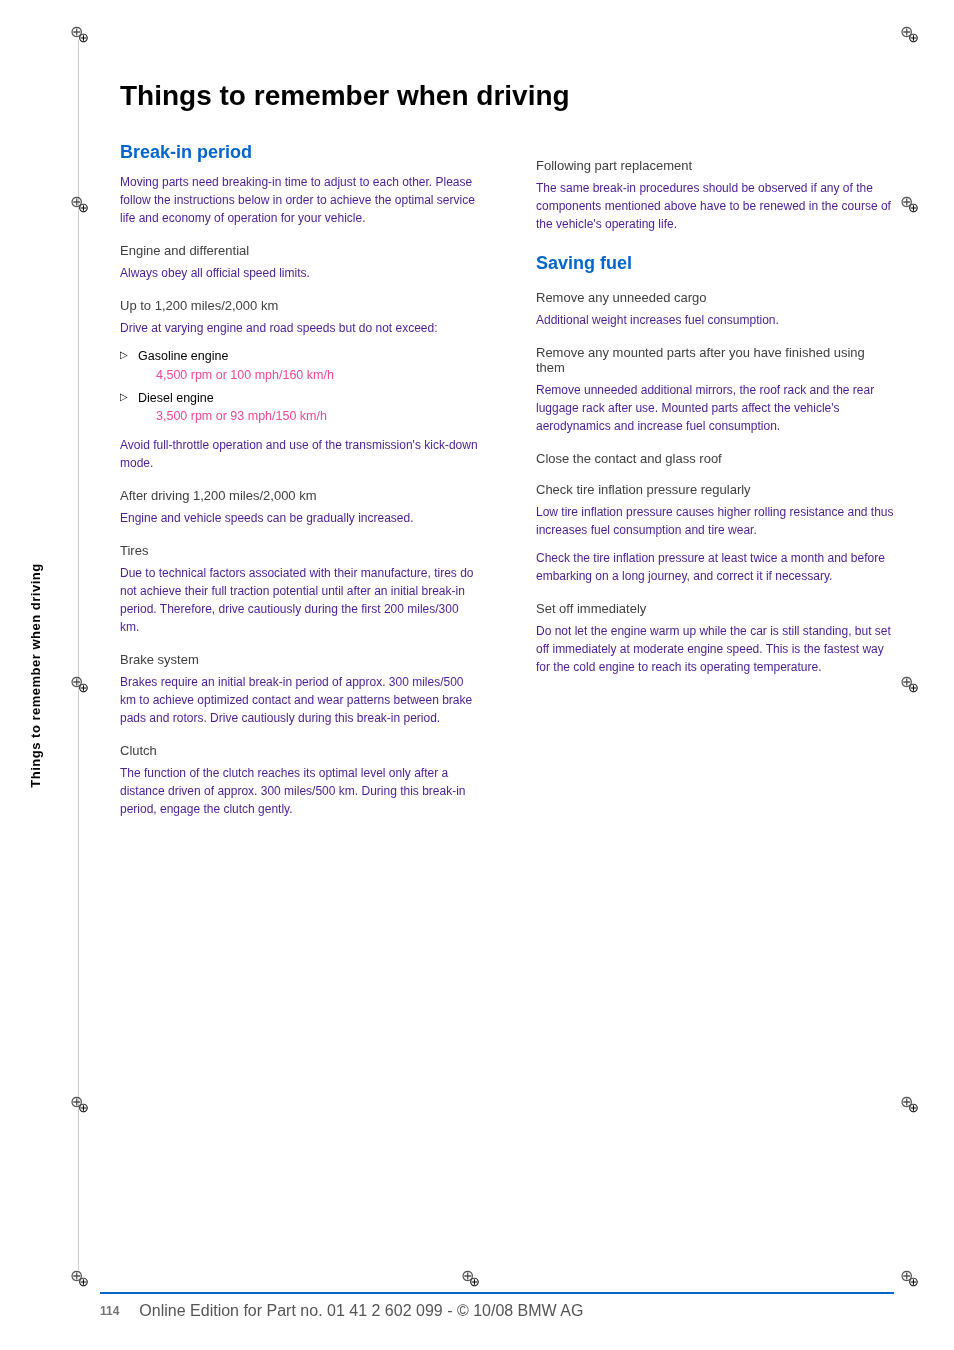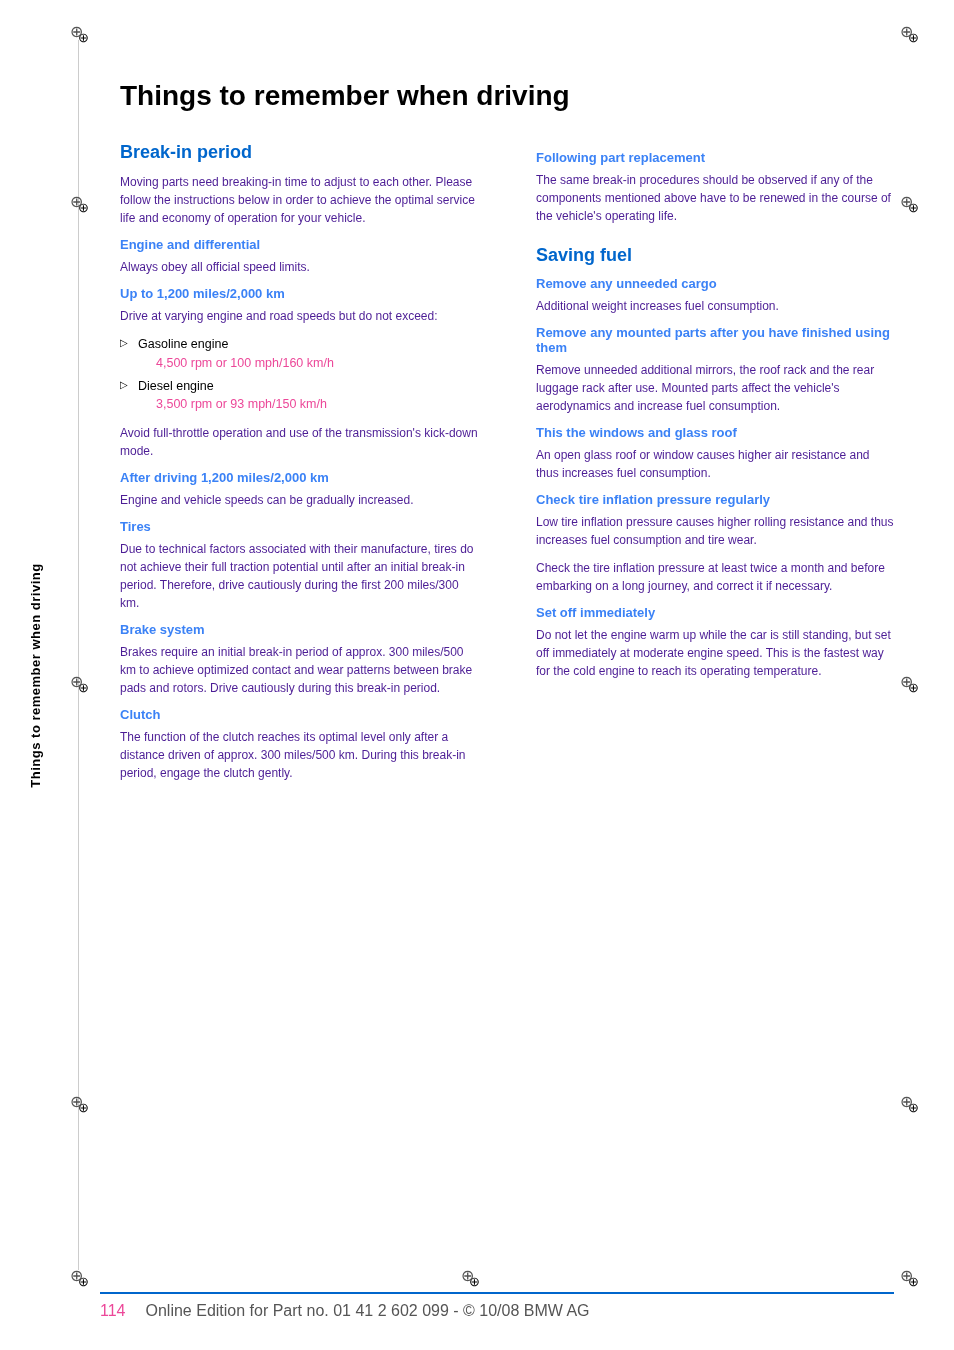--- a/index.html
+++ b/index.html
@@ -111,24 +111,24 @@
     
     .section-title {
       font-size: 18px;
       font-weight: bold;
       color: #0066cc;
       margin-bottom: 10px;
     }
 
     .subsection-title {
       font-size: 13px;
-      font-weight: bold;
-      color: #3b82f6;
+      font-weight: normal;
+      color: #404040;
       margin-bottom: 6px;
-      margin-top: 8px;
+      margin-top: 16px;
     }
 
     .body-text {
       font-size: 12px;
       line-height: 1.5;
       color: #4c1d95;
       margin-bottom: 10px;
     }
 
     .bullet-list {
@@ -168,23 +168,23 @@
       bottom: 30px;
       left: 100px;
       right: 60px;
       display: flex;
       align-items: center;
       border-top: 2px solid #0066cc;
       padding-top: 8px;
     }
 
     .footer-page-num {
-      font-size: 16px;
-      font-weight: normal;
-      color: #ec4899;
+      font-size: 12px;
+      font-weight: bold;
+      color: #737373;
       margin-right: 20px;
     }
 
     .footer-text {
       font-size: 16px;
       color: #555;
     }
 
     .vertical-line {
       position: absolute;
@@ -266,22 +266,21 @@
         <p class="body-text">The same break-in procedures should be observed if any of the components mentioned above have to be renewed in the course of the vehicle's operating life.</p>
 
         <h2 class="section-title" style="margin-top: 20px;">Saving fuel</h2>
 
         <h3 class="subsection-title">Remove any unneeded cargo</h3>
         <p class="body-text">Additional weight increases fuel consumption.</p>
 
         <h3 class="subsection-title">Remove any mounted parts after you have finished using them</h3>
         <p class="body-text">Remove unneeded additional mirrors, the roof rack and the rear luggage rack after use. Mounted parts affect the vehicle's aerodynamics and increase fuel consumption.</p>
 
-        <h3 class="subsection-title">This the windows and glass roof</h3>
-        <p class="body-text">An open glass roof or window causes higher air resistance and thus increases fuel consumption.</p>
+        <h3 class="subsection-title">Close the contact and glass roof</h3>
 
         <h3 class="subsection-title">Check tire inflation pressure regularly</h3>
         <p class="body-text">Low tire inflation pressure causes higher rolling resistance and thus increases fuel consumption and tire wear.</p>
         <p class="body-text">Check the tire inflation pressure at least twice a month and before embarking on a long journey, and correct it if necessary.</p>
 
         <h3 class="subsection-title">Set off immediately</h3>
         <p class="body-text">Do not let the engine warm up while the car is still standing, but set off immediately at moderate engine speed. This is the fastest way for the cold engine to reach its operating temperature.</p>
 
       </div>
     </div>

